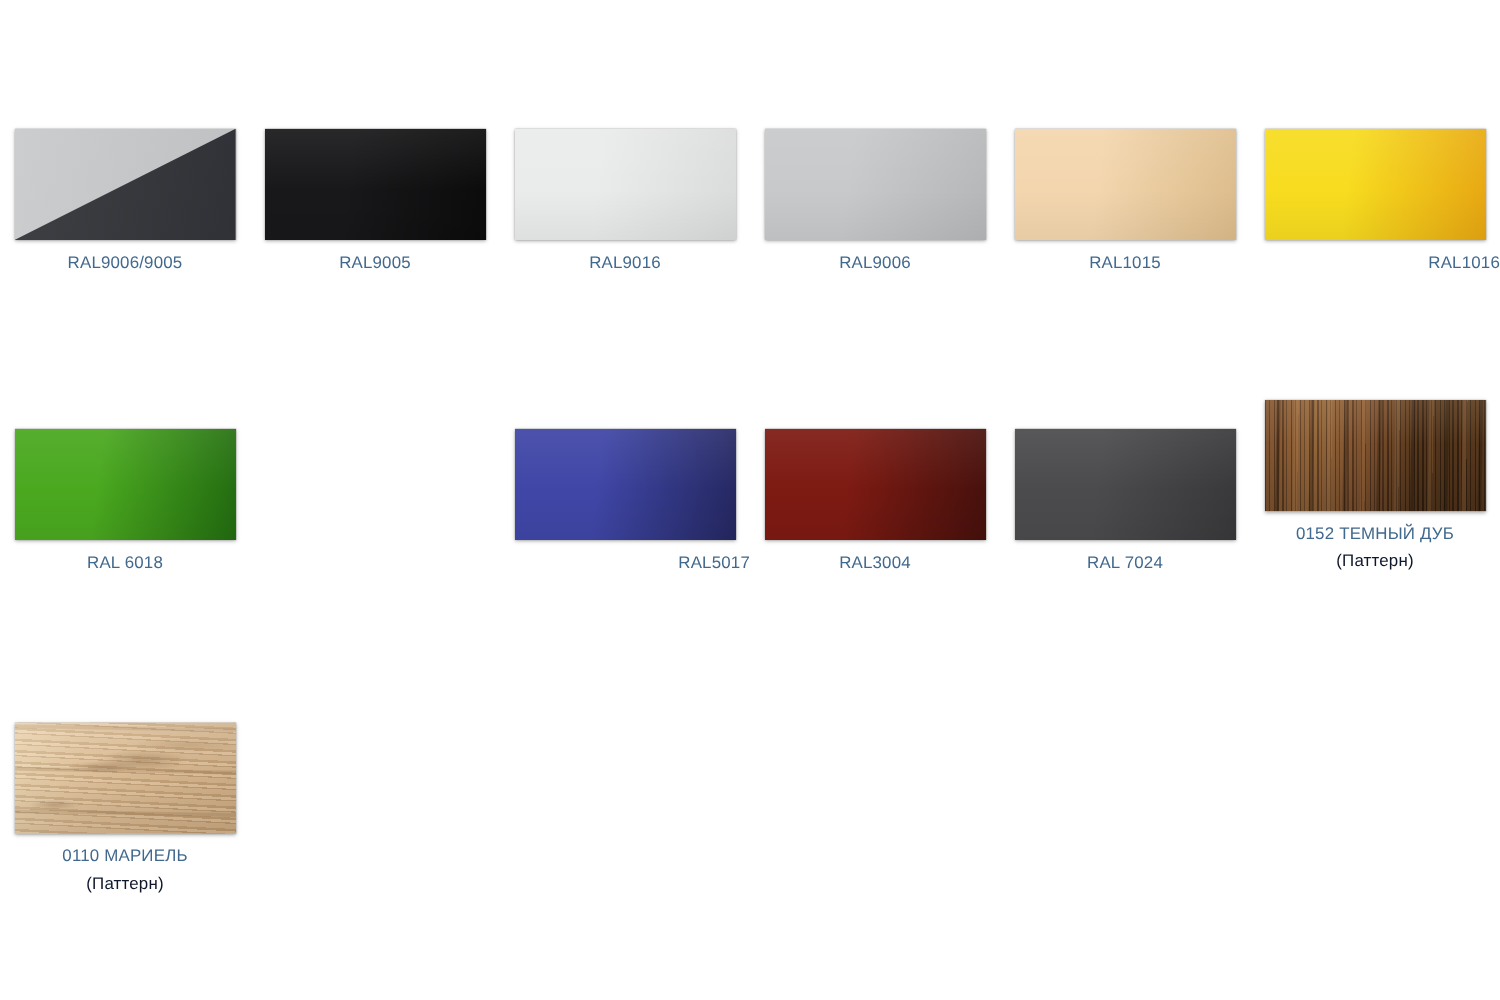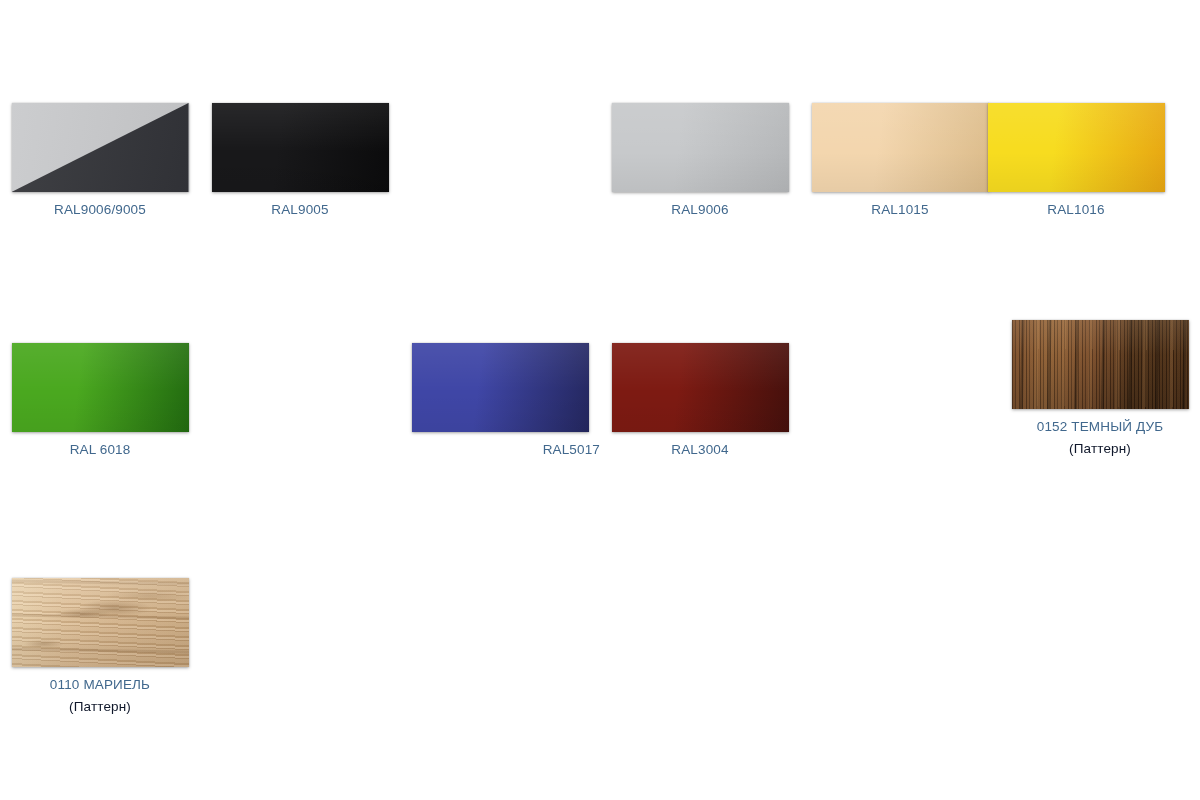--- a/index.html
+++ b/index.html
@@ -87,35 +87,42 @@
       </div>
       <div class="swatch-label">RAL9006/9005</div>
     </div>
     <div class="swatch-cell" style="left: 200px; top: 103px;">
       <div class="swatch-chip">
         <div class="wood-base" style="background: linear-gradient(97deg, rgb(24, 24, 26) 0%, rgb(24, 24, 26) 38%, rgb(11, 11, 12) 100%);"></div>
         <div class="wood-sheen" style="background: linear-gradient(rgba(255, 255, 255, 0.07), rgba(255, 255, 255, 0) 55%, rgba(0, 0, 0, 0.05));"></div>
       </div>
       <div class="swatch-label">RAL9005</div>
     </div>
+    <div class="swatch-cell" style="left: 400px; top: 103px;">
+      <div class="swatch-chip">
+        <div class="wood-base" style="background: linear-gradient(97deg, rgb(234, 235, 235) 0%, rgb(234, 235, 235) 38%, rgb(218, 219, 219) 100%);"></div>
+        <div class="wood-sheen" style="background: linear-gradient(rgba(255, 255, 255, 0.07), rgba(255, 255, 255, 0) 55%, rgba(0, 0, 0, 0.05));"></div>
+      </div>
+      <div class="swatch-label">RAL9016</div>
+    </div>
     <div class="swatch-cell" style="left: 600px; top: 103px;">
       <div class="swatch-chip">
         <div class="wood-base" style="background: linear-gradient(97deg, rgb(199, 201, 203) 0%, rgb(199, 201, 203) 38%, rgb(181, 183, 185) 100%);"></div>
         <div class="wood-sheen" style="background: linear-gradient(rgba(255, 255, 255, 0.07), rgba(255, 255, 255, 0) 55%, rgba(0, 0, 0, 0.05));"></div>
       </div>
       <div class="swatch-label">RAL9006</div>
     </div>
     <div class="swatch-cell" style="left: 800px; top: 103px;">
       <div class="swatch-chip">
         <div class="wood-base" style="background: linear-gradient(97deg, rgb(243, 214, 174) 0%, rgb(243, 214, 174) 38%, rgb(220, 188, 139) 100%);"></div>
         <div class="wood-sheen" style="background: linear-gradient(rgba(255, 255, 255, 0.07), rgba(255, 255, 255, 0) 55%, rgba(0, 0, 0, 0.05));"></div>
       </div>
       <div class="swatch-label">RAL1015</div>
     </div>
-    <div class="swatch-cell" style="left: 976px; top: 103px;">
+    <div class="swatch-cell" style="left: 1000px; top: 103px; text-align: right;">
       <div class="swatch-chip">
         <div class="wood-base" style="background: linear-gradient(97deg, rgb(247, 220, 31) 0%, rgb(247, 220, 31) 38%, rgb(231, 166, 18) 100%);"></div>
         <div class="wood-sheen" style="background: linear-gradient(rgba(255, 255, 255, 0.07), rgba(255, 255, 255, 0) 55%, rgba(0, 0, 0, 0.05));"></div>
       </div>
       <div class="swatch-label">RAL1016</div>
     </div>
     <div class="swatch-cell" style="left: 0px; top: 343px;">
       <div class="swatch-chip">
         <div class="wood-base" style="background: linear-gradient(97deg, rgb(74, 168, 31) 0%, rgb(74, 168, 31) 38%, rgb(34, 107, 16) 100%);"></div>
         <div class="wood-sheen" style="background: linear-gradient(rgba(255, 255, 255, 0.07), rgba(255, 255, 255, 0) 55%, rgba(0, 0, 0, 0.05));"></div>
@@ -129,20 +136,27 @@
       </div>
       <div class="swatch-label">RAL5017</div>
     </div>
     <div class="swatch-cell" style="left: 600px; top: 343px;">
       <div class="swatch-chip">
         <div class="wood-base" style="background: linear-gradient(97deg, rgb(125, 26, 18) 0%, rgb(125, 26, 18) 38%, rgb(69, 16, 12) 100%);"></div>
         <div class="wood-sheen" style="background: linear-gradient(rgba(255, 255, 255, 0.07), rgba(255, 255, 255, 0) 55%, rgba(0, 0, 0, 0.05));"></div>
       </div>
       <div class="swatch-label">RAL3004</div>
     </div>
+    <div class="swatch-cell" style="left: 800px; top: 343px;">
+      <div class="swatch-chip">
+        <div class="wood-base" style="background: linear-gradient(97deg, rgb(75, 75, 77) 0%, rgb(75, 75, 77) 38%, rgb(56, 56, 58) 100%);"></div>
+        <div class="wood-sheen" style="background: linear-gradient(rgba(255, 255, 255, 0.07), rgba(255, 255, 255, 0) 55%, rgba(0, 0, 0, 0.05));"></div>
+      </div>
+      <div class="swatch-label">RAL 7024</div>
+    </div>
     <div class="swatch-cell" style="left: 1000px; top: 320px;">
       <div class="swatch-chip">
         <div class="wood-base" style="background: linear-gradient(95deg, rgb(116, 73, 42) 0%, rgb(141, 96, 55) 22%, rgb(116, 73, 42) 45%, rgb(63, 39, 19) 70%, rgb(69, 42, 21) 100%);"></div>
         <div class="wood-grain" style="background: repeating-linear-gradient(90deg, rgba(30, 16, 6, 0.4) 0px, rgba(30, 16, 6, 0.4) 1px, rgba(160, 112, 64, 0.2) 1px, rgba(160, 112, 64, 0.2) 3px, rgba(20, 11, 4, 0.28) 3px, rgba(20, 11, 4, 0.28) 4px, rgba(190, 136, 80, 0.14) 4px, rgba(190, 136, 80, 0.14) 7px);"></div>
         <div class="wood-grain2" style="background: repeating-linear-gradient(91deg, rgba(0, 0, 0, 0) 0px, rgba(0, 0, 0, 0) 9px, rgba(0, 0, 0, 0.26) 10px, rgba(0, 0, 0, 0.26) 12px, rgba(0, 0, 0, 0) 13px, rgba(0, 0, 0, 0) 23px, rgba(205, 150, 92, 0.18) 24px, rgba(205, 150, 92, 0.18) 27px);"></div>
         <div class="wood-sheen" style="background: linear-gradient(rgba(255, 225, 190, 0.12), rgba(0, 0, 0, 0) 40%, rgba(0, 0, 0, 0.16));"></div>
       </div>
       <div class="swatch-label">0152 ТЕМНЫЙ ДУБ</div>
       <div class="swatch-label-2">(Паттерн)</div>
     </div>

